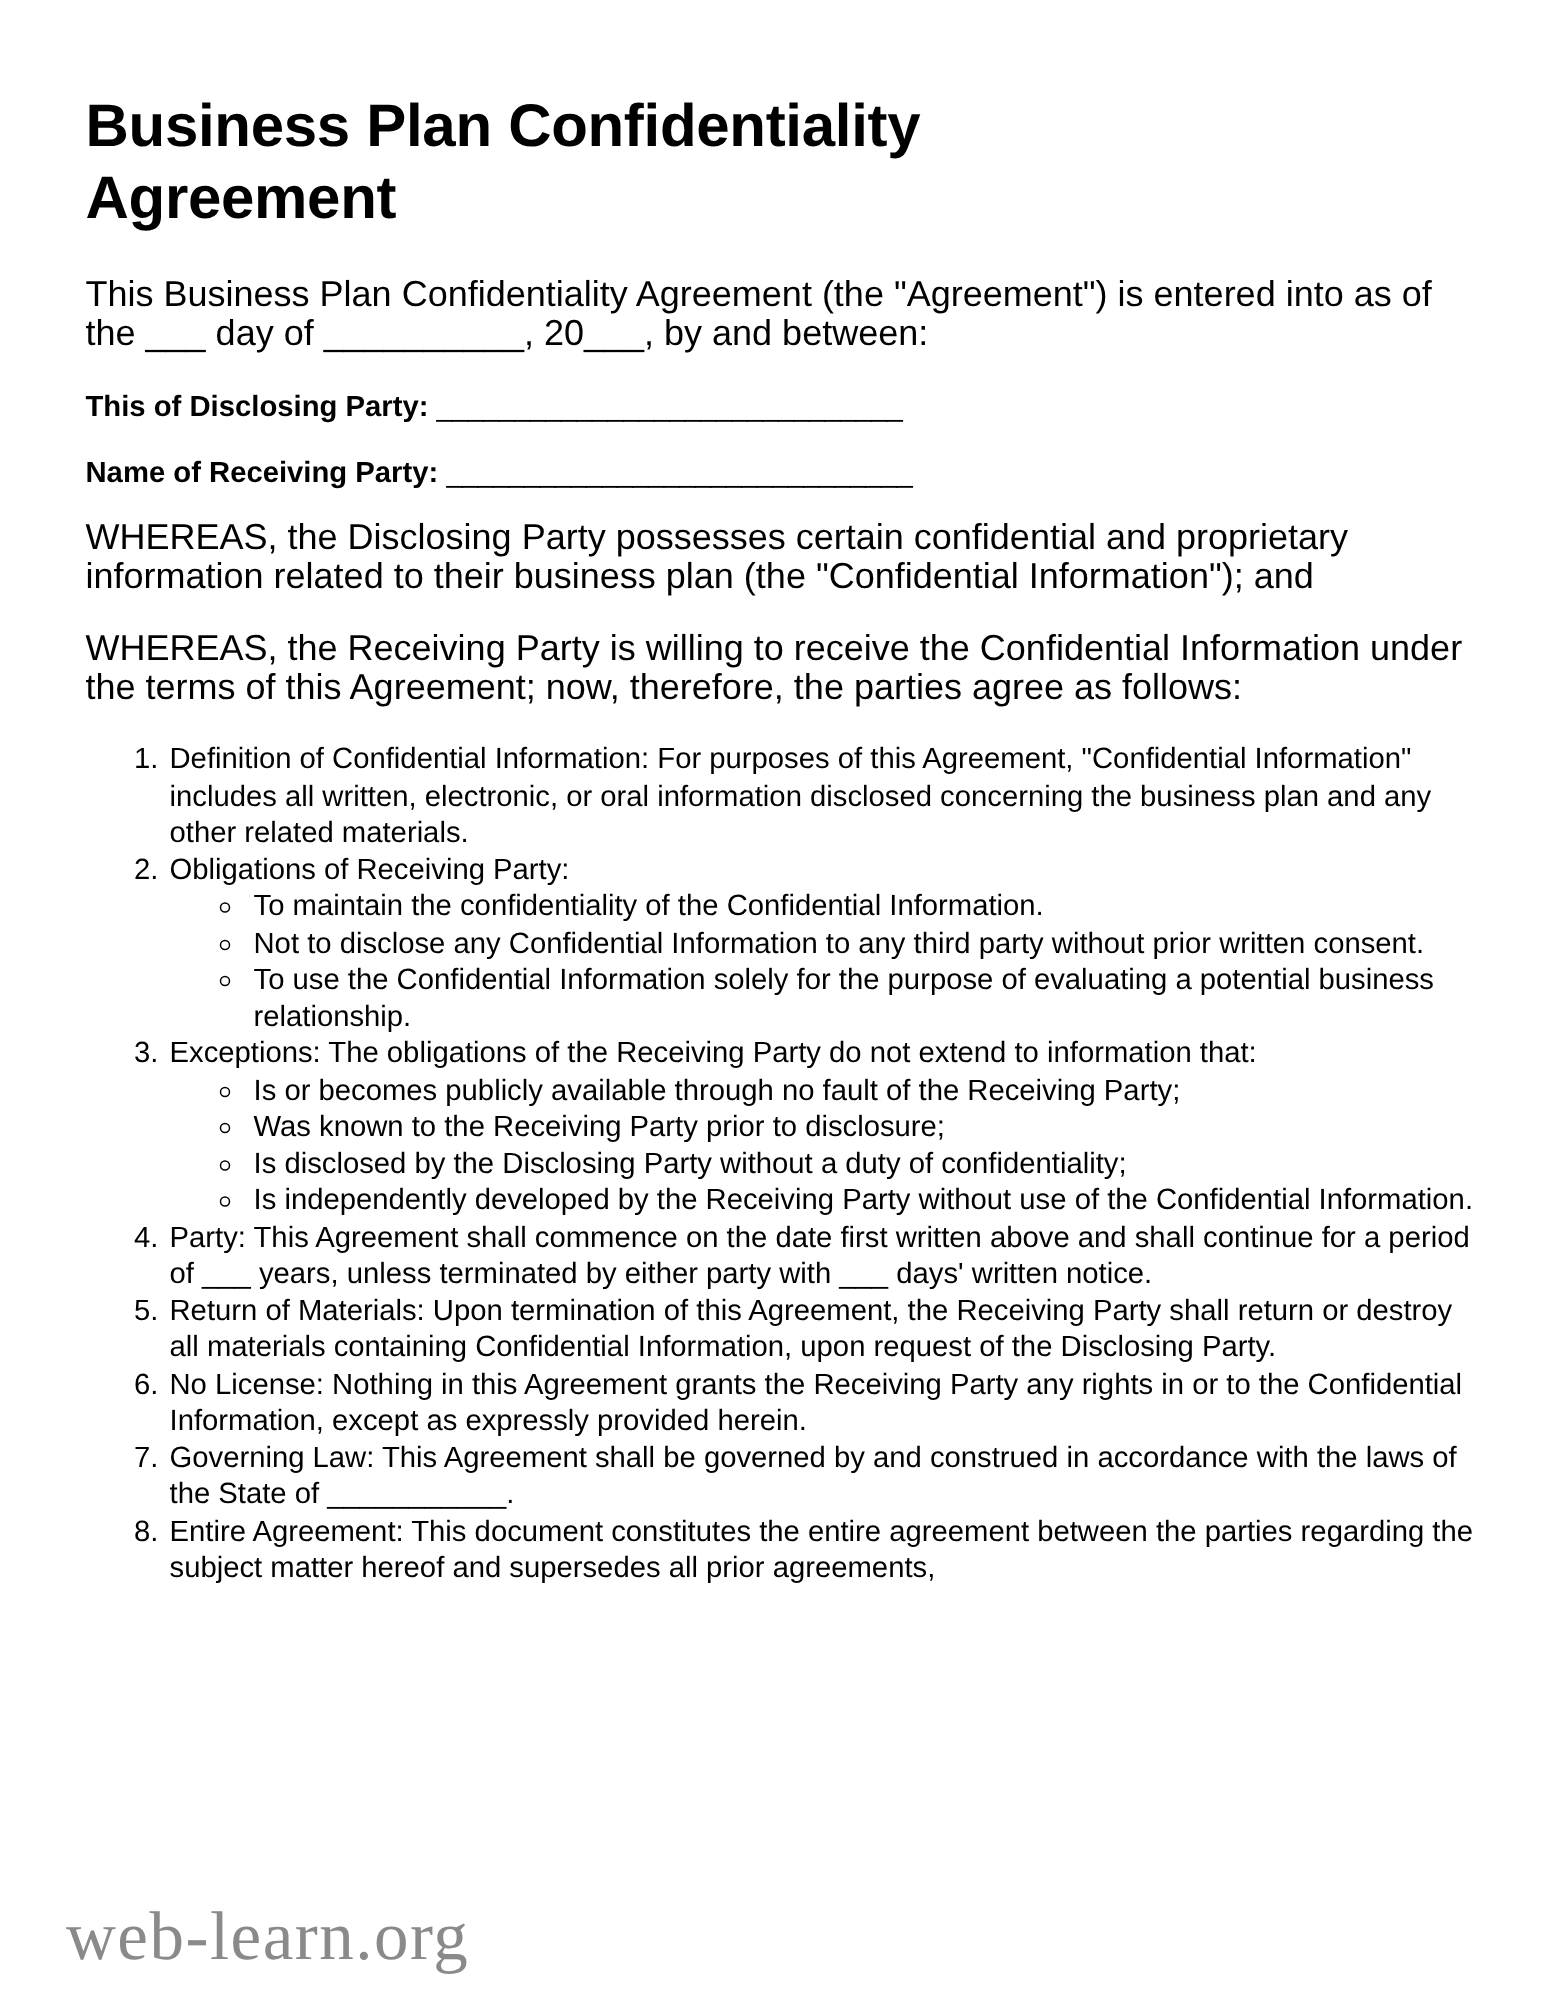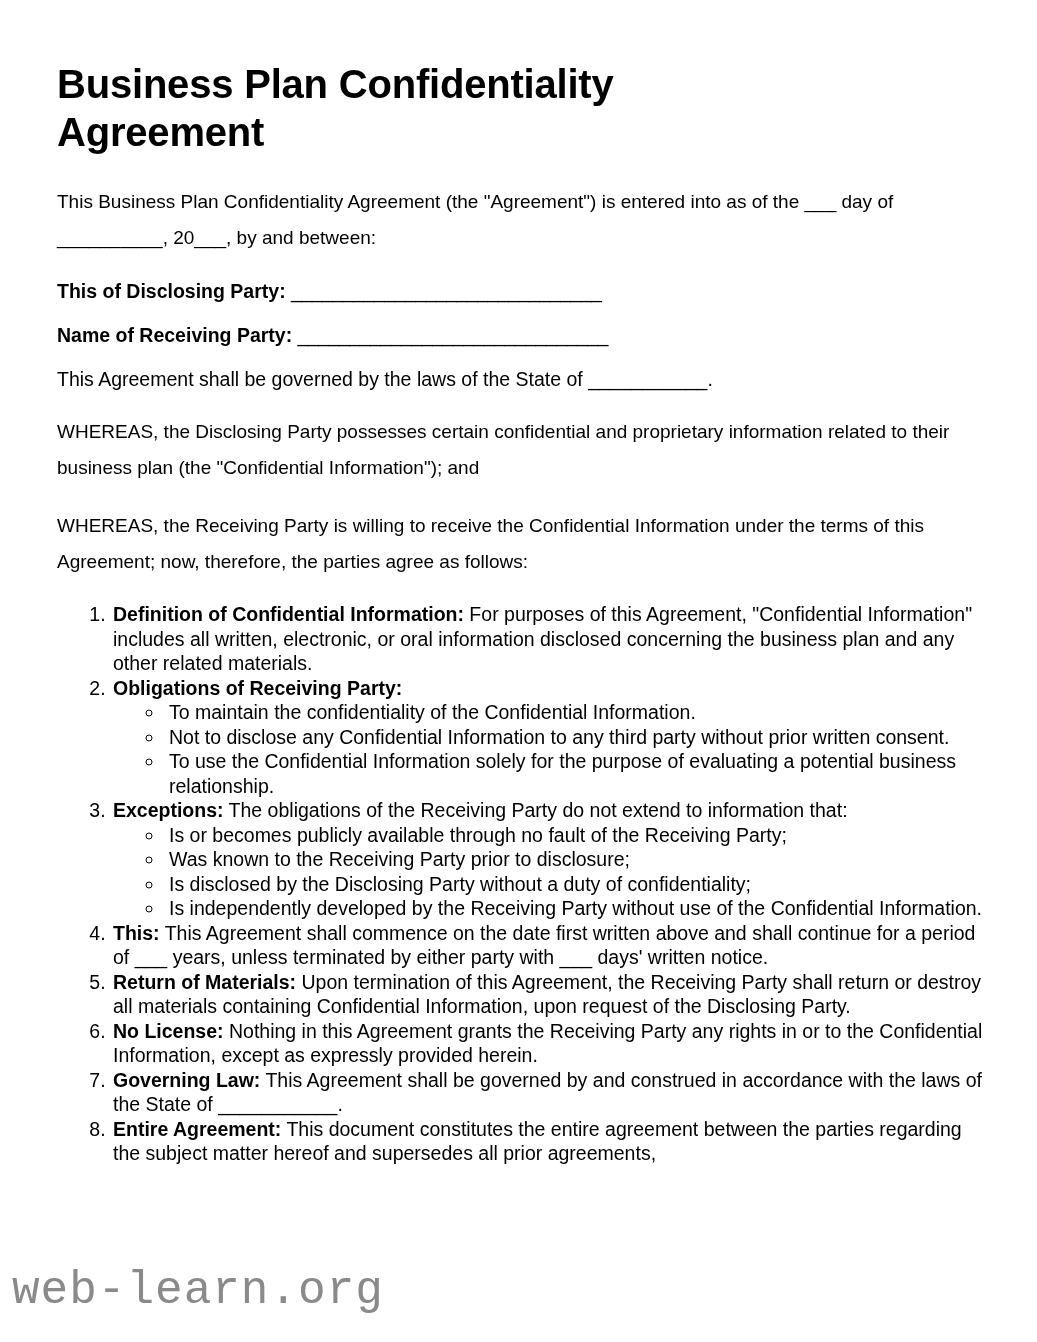--- a/index.html
+++ b/index.html
@@ -37,22 +37,22 @@
   h1.doc-title {
     font-size: 40px;
     font-weight: bold;
     line-height: 48px;
     margin: 0 0 28px 0;
     letter-spacing: -0.2px;
     max-width: 700px;
   }
 
   p.para {
-    font-size: 19px;
-    line-height: 36px;
+    font-size: 24px;
+    line-height: 26px;
     margin: 0 0 22px 0;
   }
 
   .field-row {
     font-size: 19.5px;
     line-height: 26px;
     font-weight: bold;
     margin: 0 0 18px 0;
     white-space: nowrap;
   }
@@ -85,27 +85,27 @@
     margin: 0;
     padding-left: 52px;
     font-size: 19.5px;
     line-height: 24.5px;
   }
   ul.sub-list > li {
     margin: 0;
     padding-left: 4px;
   }
 
-  b, .b { font-weight: bold; }
+  b, .b { font-weight: normal; }
 
   .watermark {
     position: absolute;
-    left: 12px;
+    left: 44px;
     top: 1268px;
-    font-family: Liberation Mono, monospace;
+    font-family: Liberation Serif, serif;
     font-size: 46px;
     line-height: 46px;
     color: #8a8a8a;
     letter-spacing: 1px;
     white-space: nowrap;
     user-select: none;
   }
 </style>
 </head>
 <body>
@@ -121,21 +121,20 @@
       <div class="field-row">
         <span>This of Disclosing Party:</span>
         <span class="blank">______________________________</span>
       </div>
       <div class="field-row">
         <span>Name of Receiving Party:</span>
         <span class="blank">______________________________</span>
       </div>
     </div>
 
-    <p class="gov-law">This Agreement shall be governed by the laws of the State of ___________.</p>
 
     <p class="para">WHEREAS, the Disclosing Party possesses certain confidential and proprietary information related to their business plan (the "Confidential Information"); and</p>
     <p class="para">WHEREAS, the Receiving Party is willing to receive the Confidential Information under the terms of this Agreement; now, therefore, the parties agree as follows:</p>
 
     <ol class="main-list">
 
       <li>
         <span class="li-text"><b>Definition of Confidential Information:</b><span> For purposes of this Agreement, "Confidential Information" includes all written, electronic, or oral information disclosed concerning the business plan and any other related materials.</span></span>
       </li>
 
@@ -152,21 +151,21 @@
         <span class="li-text"><b>Exceptions:</b><span> The obligations of the Receiving Party do not extend to information that:</span></span>
         <ul class="sub-list">
           <li>Is or becomes publicly available through no fault of the Receiving Party;</li>
           <li>Was known to the Receiving Party prior to disclosure;</li>
           <li>Is disclosed by the Disclosing Party without a duty of confidentiality;</li>
           <li>Is independently developed by the Receiving Party without use of the Confidential Information.</li>
         </ul>
       </li>
 
       <li>
-        <span class="li-text"><b>This:</b><span> This Agreement shall commence on the date first written above and shall continue for a period of ___ years, unless terminated by either party with ___ days' written notice.</span></span>
+        <span class="li-text"><b>Party:</b><span> This Agreement shall commence on the date first written above and shall continue for a period of ___ years, unless terminated by either party with ___ days' written notice.</span></span>
       </li>
 
       <li>
         <span class="li-text"><b>Return of Materials:</b><span> Upon termination of this Agreement, the Receiving Party shall return or destroy all materials containing Confidential Information, upon request of the Disclosing Party.</span></span>
       </li>
 
       <li>
         <span class="li-text"><b>No License:</b><span> Nothing in this Agreement grants the Receiving Party any rights in or to the Confidential Information, except as expressly provided herein.</span></span>
       </li>
 

